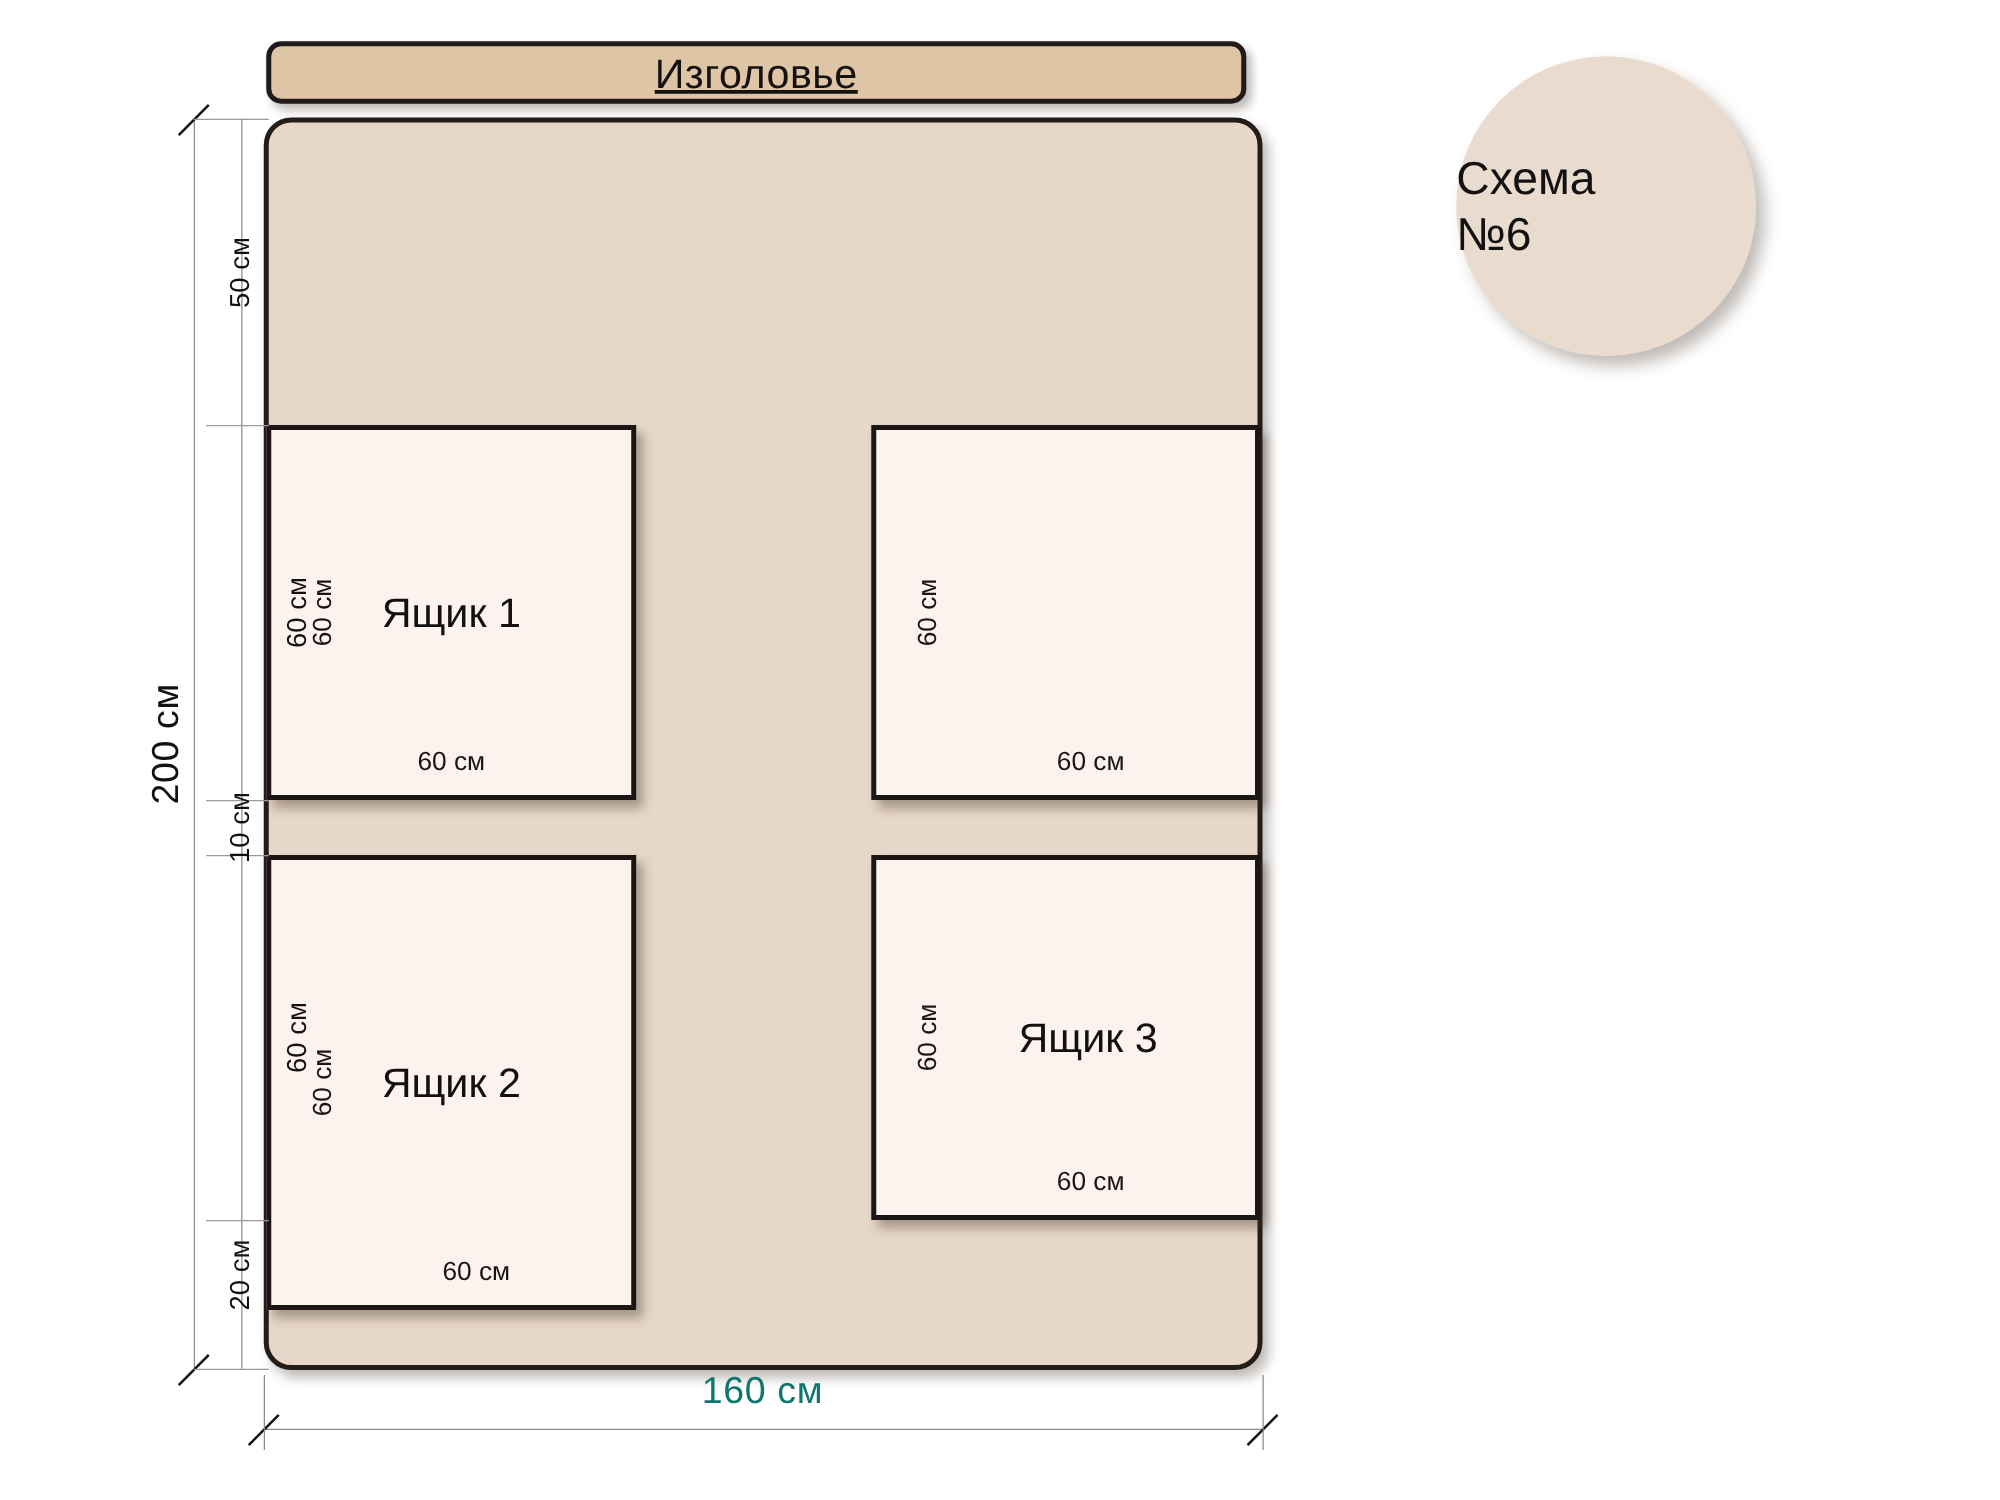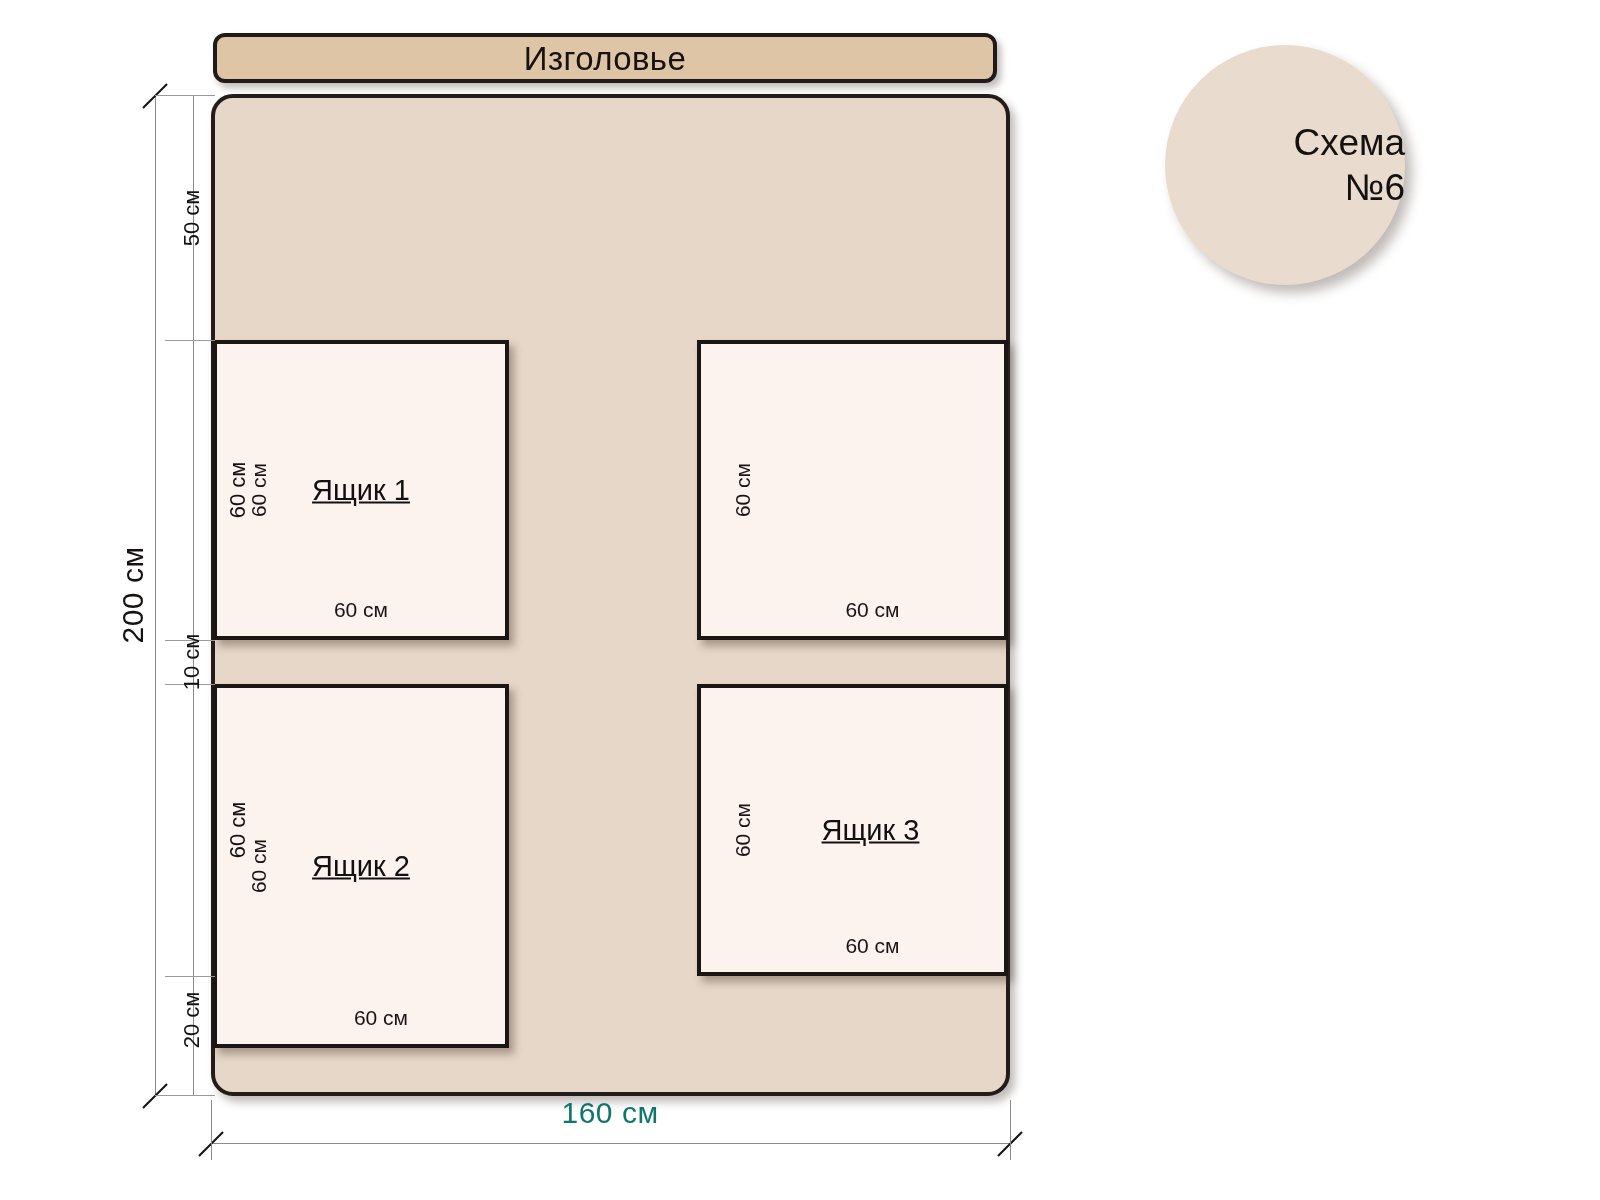--- a/index.html
+++ b/index.html
@@ -40,20 +40,21 @@
     align-items: center;
     justify-content: center;
     box-shadow: 4px 5px 7px rgba(60,45,35,0.32);
   }
   .headboard-label {
     font-size: 33px;
     letter-spacing: 0.4px;
     color: #161212;
     line-height: 1;
     white-space: nowrap;
+    text-decoration: underline;
   }
 
   
   .bed-body {
     left: 211px;
     top: 94px;
     width: 799px;
     height: 1002px;
     background: #E7D7C8;
     border: 4px solid #231C19;
@@ -67,25 +68,24 @@
     border: 4px solid #1B1514;
     box-shadow: 5px 6px 8px rgba(60,45,35,0.38);
   }
   .drawer-title {
     position: absolute;
     left: 0;
     right: 0;
     top: 50%;
     transform: translateY(-50%);
     text-align: center;
-    font-size: 29px;
+    font-size: 33px;
     color: #121010;
     white-space: nowrap;
     line-height: 1;
-    text-decoration: underline;
   }
   .drawer-title.shift-right { left: 36px; }
   .drawer-w {
     position: absolute;
     bottom: 16px;
     left: 0; right: 0;
     text-align: center;
     font-size: 21px;
     color: #1a1515;
     white-space: nowrap;
@@ -156,21 +156,21 @@
   
   .badge {
     left: 1165px;
     top: 45px;
     width: 240px;
     height: 240px;
     border-radius: 50%;
     background: #E9DCCE;
     display: flex;
     flex-direction: column;
-    align-items: flex-end;
+    align-items: flex-start;
     justify-content: center;
     box-shadow: 7px 8px 12px rgba(70,55,45,0.34);
   }
   .badge-line {
     font-size: 37px;
     color: #141111;
     line-height: 1.22;
     white-space: nowrap;
   }
 </style>

